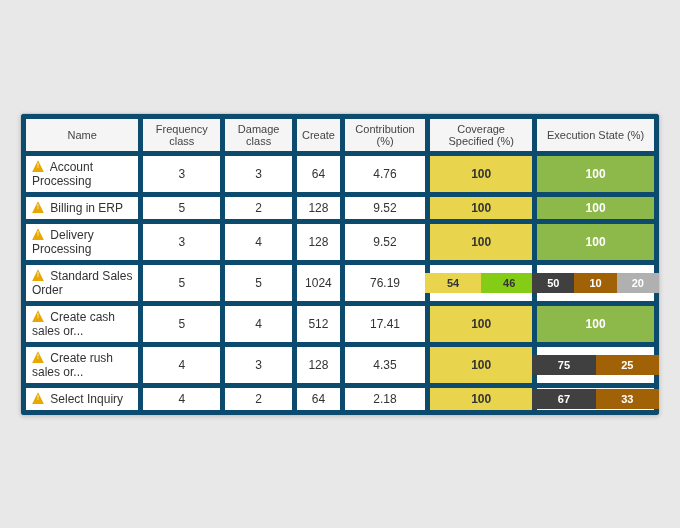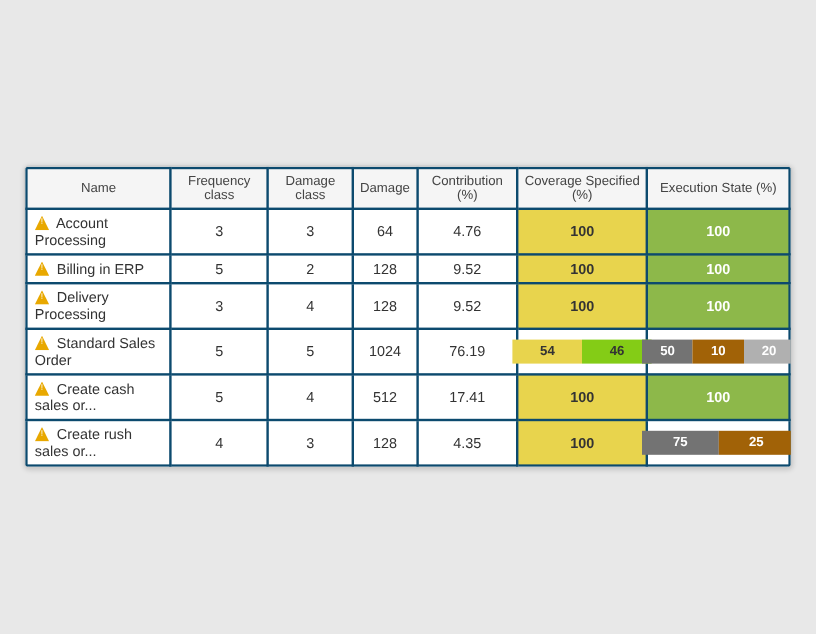--- a/index.html
+++ b/index.html
@@ -19,21 +19,21 @@
       border-radius: 4px;
       overflow: hidden;
       width: 640px;
       box-shadow: 0 1px 4px rgba(0,0,0,0.15);
     }
     table {
       width: 100%;
       border-collapse: collapse;
     }
     th, td {
-      border: 2px solid #0c4a6e;
+      border: 5px solid #0c4a6e;
       text-align: center;
       padding: 4px 5px;
       vertical-align: middle;
       color: #333;
       margin-left: 31px;
     }
     th {
       background: #f5f5f5;
       font-weight: normal;
       font-size: 11px;
@@ -86,36 +86,36 @@
       display: flex;
       align-items: center;
       justify-content: center;
       flex: 1;
       padding: 4px 15px;
       font-weight: bold;
       font-size: 11px;
     }
     .split-yellow { background: #e8d44d; color: #333; }
     .split-white  { background: #84cc16;    color: #333; }
-    .split-green  { background: #737373; color: #fff; }
+    .split-green  { background: #404040; color: #fff; }
     .split-red    { background: #a16207; color: #fff; }
     .split-gray   { background: #b0b0b0; color: #fff; }
     td.split-td { padding: 0; }
   </style>
 </head>
 <body>
 
 <div class="table-container">
   <table>
     <thead>
       <tr>
         <th>Name</th>
         <th>Frequency class</th>
         <th>Damage class</th>
-        <th>Damage</th>
+        <th>Create</th>
         <th>Contribution (%)</th>
         <th>Coverage Specified (%)</th>
         <th>Execution State (%)</th>
       </tr>
     </thead>
     <tbody id="table-body">
     <tr>
           <td class="name-cell"><span class="icon-warning"></span> Account Processing</td>
           <td>3</td>
           <td>3</td>
@@ -178,15 +178,29 @@
           <td>128</td>
           <td>4.35</td>
           <td class="yellow-cell">100</td>
           <td class="split-td">
             <div class="split-cell">
       <div class="split-part split-green">75</div>
       <div class="split-part split-red">25</div>
     </div>
           </td>
         </tr>
+        <tr>
+          <td class="name-cell"><span class="icon-warning"></span> Select Inquiry</td>
+          <td>4</td>
+          <td>2</td>
+          <td>64</td>
+          <td>2.18</td>
+          <td class="yellow-cell">100</td>
+          <td class="split-td">
+            <div class="split-cell">
+      <div class="split-part split-green">67</div>
+      <div class="split-part split-red">33</div>
+    </div>
+          </td>
+        </tr>
       </tbody>
   </table>
 </div>
 
 </body></html>

